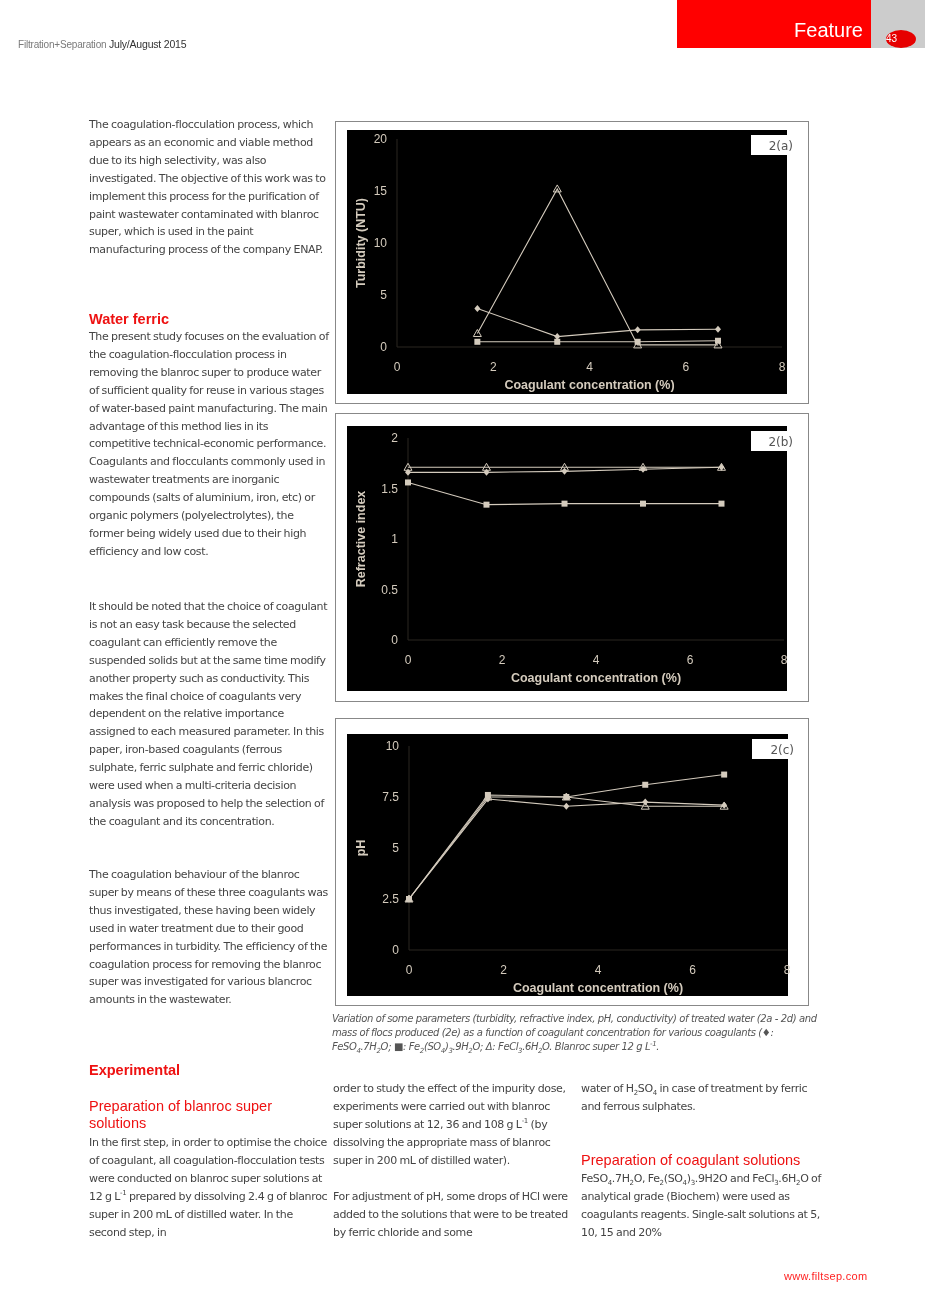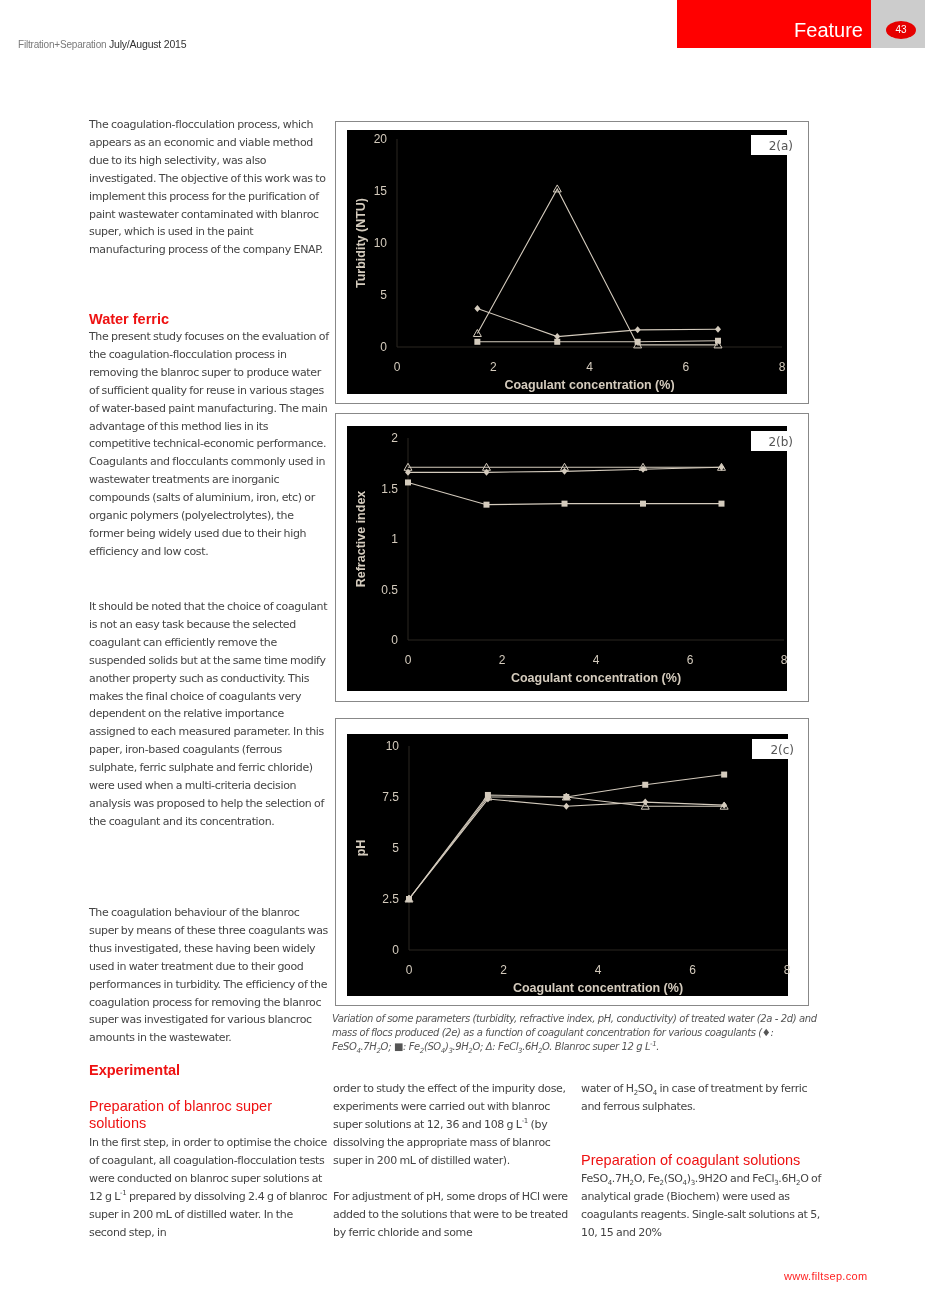--- a/index.html
+++ b/index.html
@@ -7,21 +7,21 @@
     width: 925px; height: 1309px; position: relative; overflow: hidden;
     background: #ffffff; font-family: "DejaVu Sans", sans-serif; color: #3a3a3a;
   }
   .abs { position: absolute; }
   
   .journal { left: 18px; top: 38px; font-family: "Liberation Sans", sans-serif; font-size: 10px; color: #7a7a7a; letter-spacing: -0.2px; }
   .journal b { color: #333; font-weight: normal; font-size: 10.5px; }
   .red-band { left: 677px; top: 0; width: 194px; height: 48px; background: #ff0000; }
   .grey-band { left: 871px; top: 0; width: 54px; height: 48px; background: #cccccc; }
   .feature { right: 62px; top: 19px; font-family: "Liberation Sans", sans-serif; font-size: 20px; color: #ffffff; font-weight: normal; }
-  .pagenum { left: 886px; top: 21px; width: 30px; height: 18px; border-radius: 50%; background: #e60000; color: #fff; font-family: "Liberation Sans", sans-serif; font-size: 10px; text-align: center; line-height: 18px; }
+  .pagenum { left: 886px; top: 30px; width: 30px; height: 18px; border-radius: 50%; background: #e60000; color: #fff; font-family: "Liberation Sans", sans-serif; font-size: 10px; line-height: 18px; }
 
   
   .para { font-size: 11px; line-height: 17.9px; color: #444; font-family: "DejaVu Sans", sans-serif; letter-spacing: -0.35px; word-spacing: -0.5px; }
   .col1 { left: 89px; width: 240px; }
   .col2 { left: 333px; width: 240px; }
   .col3 { left: 581px; width: 240px; }
   .h-bold { font-family: "Liberation Sans", sans-serif; font-weight: bold; font-size: 14.5px; color: #ee1111; }
   .h-light { font-family: "Liberation Sans", sans-serif; font-size: 14.5px; color: #ee1111; line-height: 17px; }
   sub, sup { font-size: 7px; line-height: 0; }
   .caption { left: 332px; top: 1012px; width: 500px; font-size: 10px; line-height: 14px; font-style: italic; color: #555; letter-spacing: -0.4px; }
@@ -44,21 +44,21 @@
 <div class="abs red-band"></div>
 <div class="abs grey-band"></div>
 <div class="abs feature">Feature</div>
 <div class="abs pagenum">43</div>
 
 <div class="abs para col1" style="top:116px;">The coagulation-flocculation process, which appears as an economic and viable method due to its high selectivity, was also investigated. The objective of this work was to implement this process for the purification of paint wastewater contaminated with blanroc super, which is used in the paint manufacturing process of the company ENAP.</div>
 
 <div class="abs col1 h-bold" style="top:311px;">Water ferric</div>
 <div class="abs para col1" style="top:328px;">The present study focuses on the evaluation of the coagulation-flocculation process in removing the blanroc super to produce water of sufficient quality for reuse in various stages of water-based paint manufacturing. The main advantage of this method lies in its competitive technical-economic performance. Coagulants and flocculants commonly used in wastewater treatments are inorganic compounds (salts of aluminium, iron, etc) or organic polymers (polyelectrolytes), the former being widely used due to their high efficiency and low cost.</div>
 <div class="abs para col1" style="top:598px;">It should be noted that the choice of coagulant is not an easy task because the selected coagulant can efficiently remove the suspended solids but at the same time modify another property such as conductivity. This makes the final choice of coagulants very dependent on the relative importance assigned to each measured parameter. In this paper, iron-based coagulants (ferrous sulphate, ferric sulphate and ferric chloride) were used when a multi-criteria decision analysis was proposed to help the selection of the coagulant and its concentration.</div>
-<div class="abs para col1" style="top:866px;margin-top:38px;">The coagulation behaviour of the blanroc super by means of these three coagulants was thus investigated, these having been widely used in water treatment due to their good performances in turbidity. The efficiency of the coagulation process for removing the blanroc super was investigated for various blancroc amounts in the wastewater.</div>
+<div class="abs para col1" style="top:866px;">The coagulation behaviour of the blanroc super by means of these three coagulants was thus investigated, these having been widely used in water treatment due to their good performances in turbidity. The efficiency of the coagulation process for removing the blanroc super was investigated for various blancroc amounts in the wastewater.</div>
 
 <div class="abs col1 h-bold" style="top:1062px;">Experimental</div>
 <div class="abs col1 h-light" style="top:1098px;">Preparation of blanroc super solutions</div>
 <div class="abs para col1" style="top:1134px;">
   <span>In the first step, in order to optimise the choice of coagulant, all coagulation-flocculation tests were conducted on blanroc super solutions at 12 g L</span><sup>-1</sup><span> prepared by dissolving 2.4 g of blanroc super in 200 mL of distilled water. In the second step, in</span>
 </div>
 
 <div class="chart-frame" style="top:121px; height:281px;">
   <svg id="chart-0" width="472" height="281">
       <rect x="11" y="8" width="440" height="264" fill="#000000"></rect>

